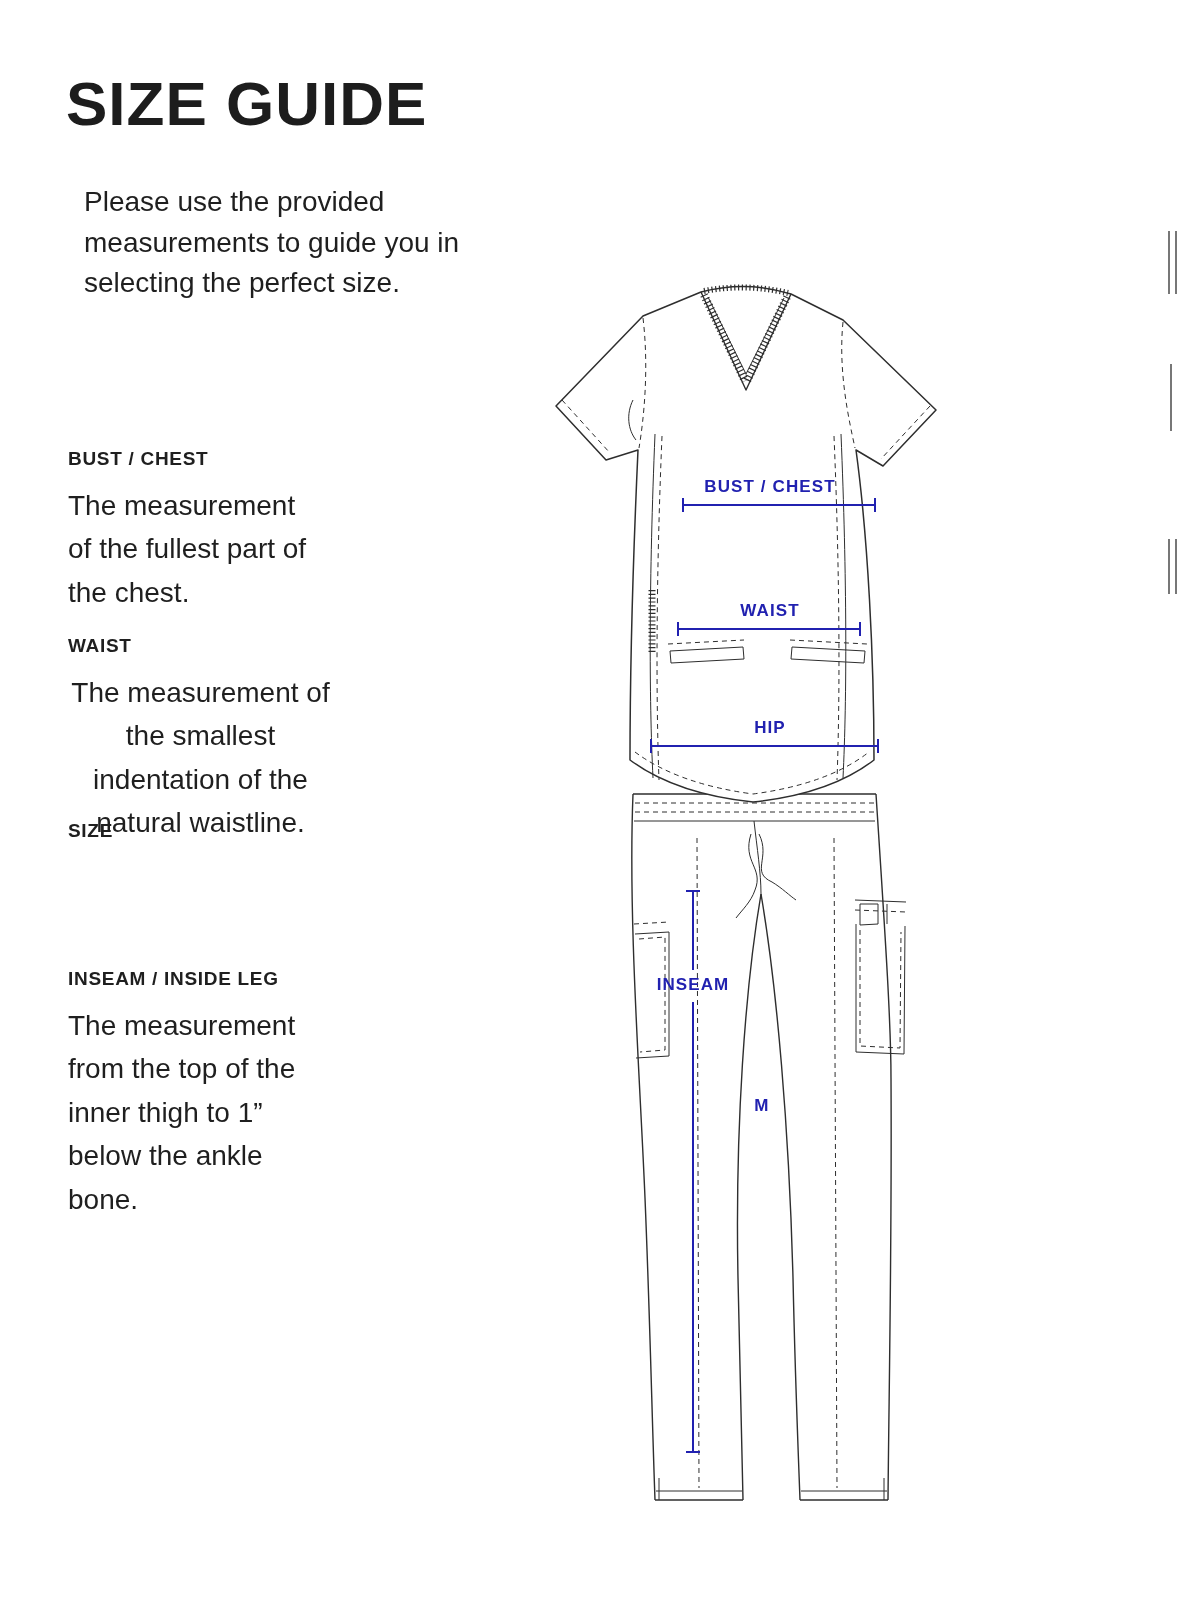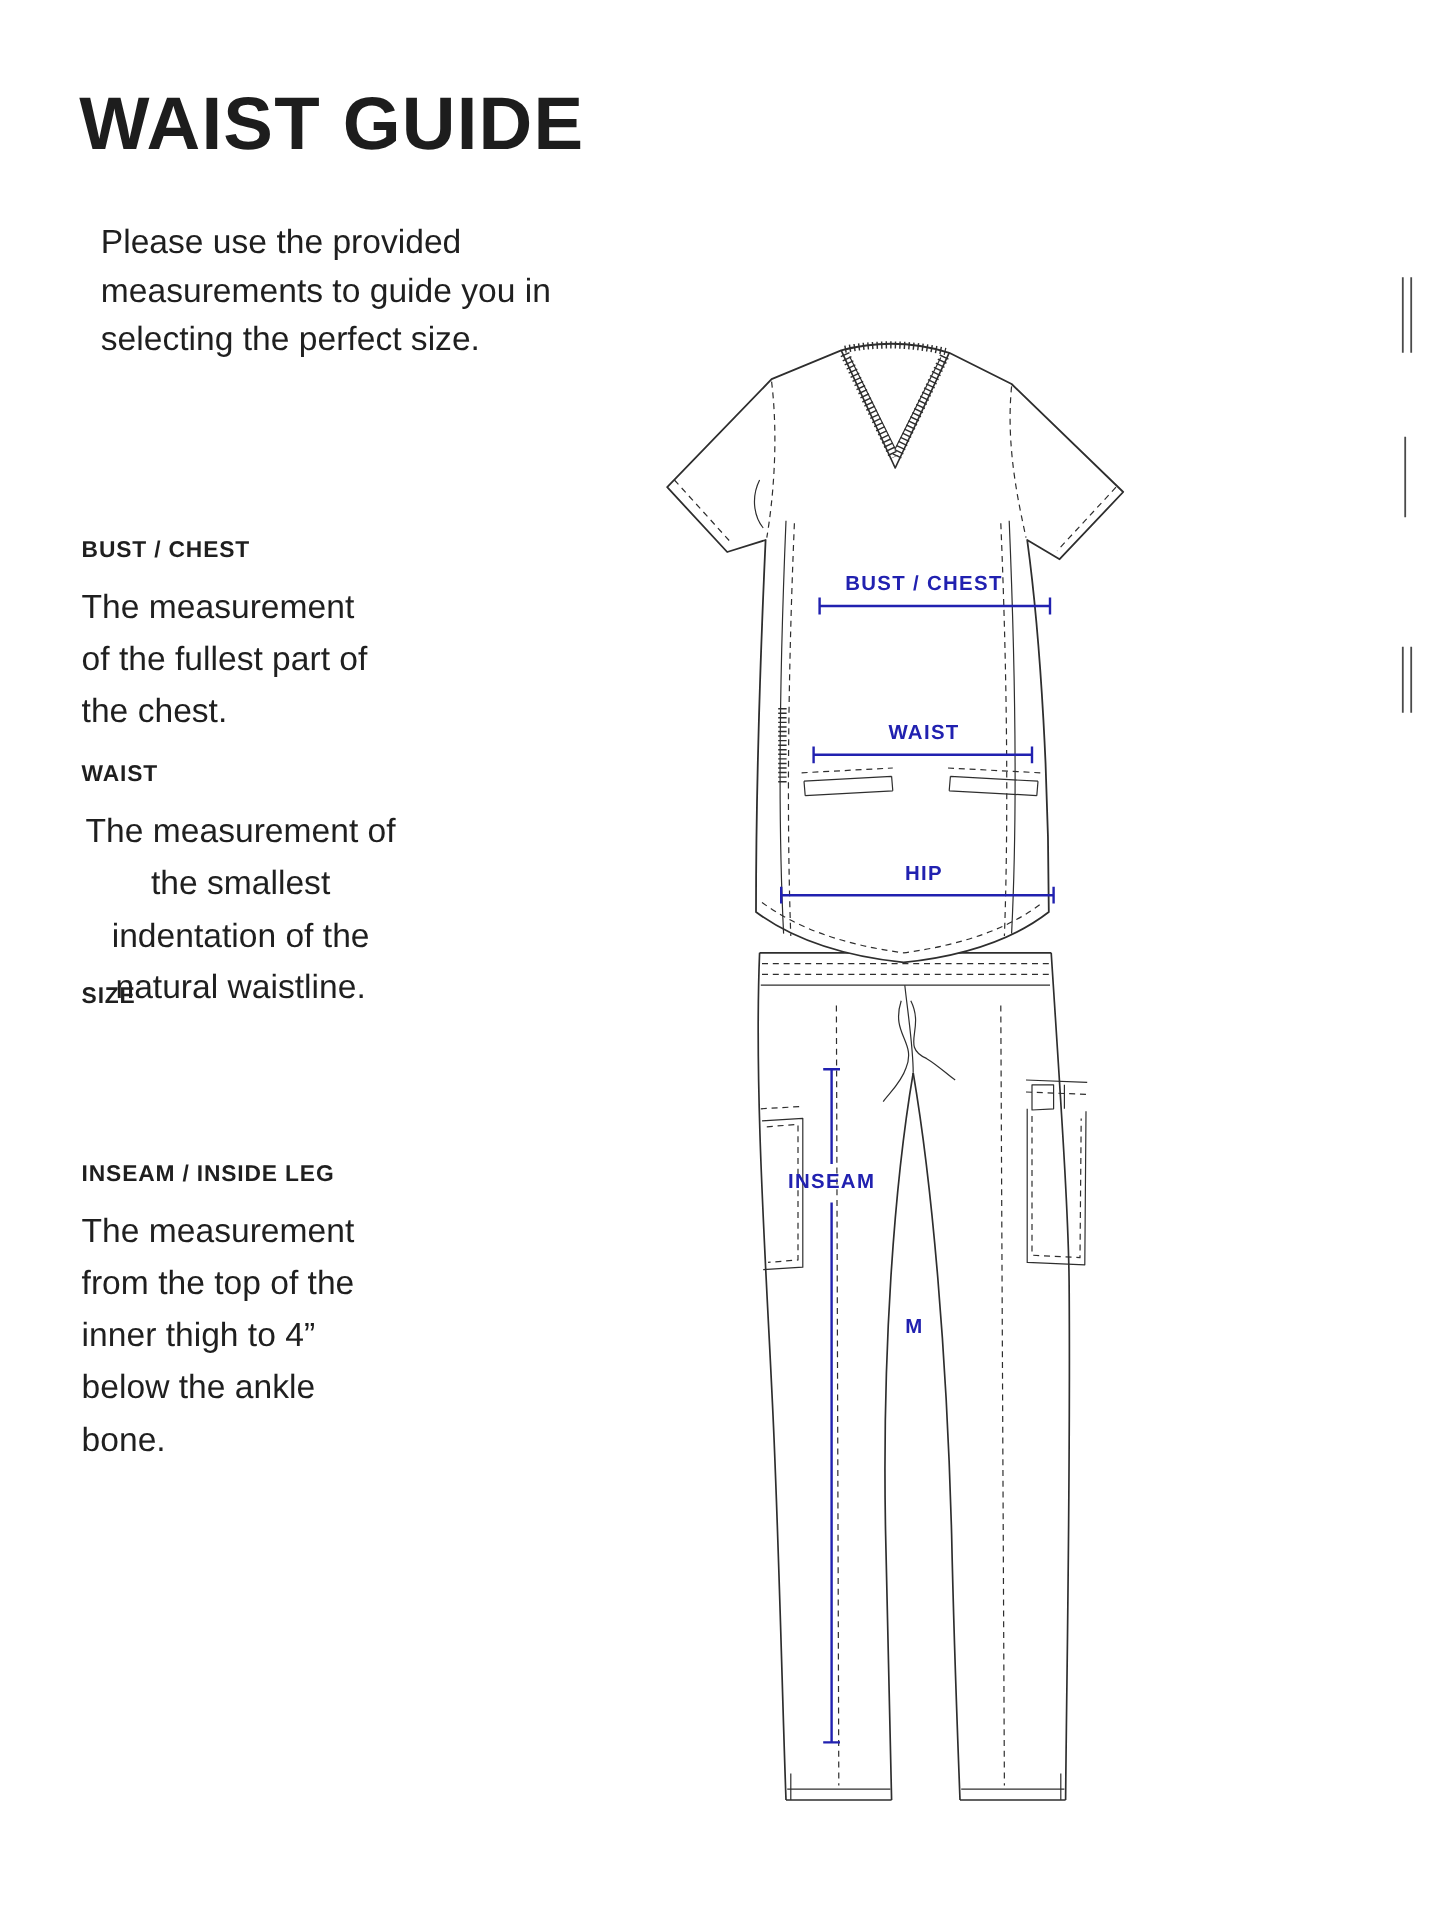--- a/index.html
+++ b/index.html
@@ -45,41 +45,41 @@
   
   .al { fill:none; stroke:var(--accent); stroke-width:2; }
   .at { fill:var(--accent); stroke:none; font-weight:700; font-size:17px;
         letter-spacing:1.1px; font-family:"Liberation Sans", sans-serif; }
 </style>
 </head>
 <body>
 
 <div class="page">
 
-  <h1 class="title">WAIST GUIDE</h1>
+  <h1 class="title">SIZE GUIDE</h1>
 
   <p class="intro">Please use the provided measurements to guide you in selecting the perfect size.</p>
 
   <section class="def def-bust">
     <h2>BUST / CHEST</h2>
     <p>The measurement of the fullest part of the chest.</p>
   </section>
 
   <section class="def def-waist">
     <h2>WAIST</h2>
     <p>The measurement of the smallest indentation of the natural waistline.</p>
   </section>
 
   <section class="def def-hips">
     <h2>SIZE</h2>
   </section>
 
   <section class="def def-inseam">
     <h2>INSEAM / INSIDE LEG</h2>
-    <p>The measurement from the top of the inner thigh to 4” below the ankle bone.</p>
+    <p>The measurement from the top of the inner thigh to 1” below the ankle bone.</p>
   </section>
 
 
   <svg class="drawing" width="445" height="1260" viewBox="0 0 445 1260" aria-hidden="true">
 
     <g>
       <path class="ln" d="M95,516 H338"></path>
       <path class="ln d" d="M97,525 H336"></path>
       <path class="ln d" d="M97,534 H336"></path>
       <path class="ln t" d="M96,543 H337"></path>

